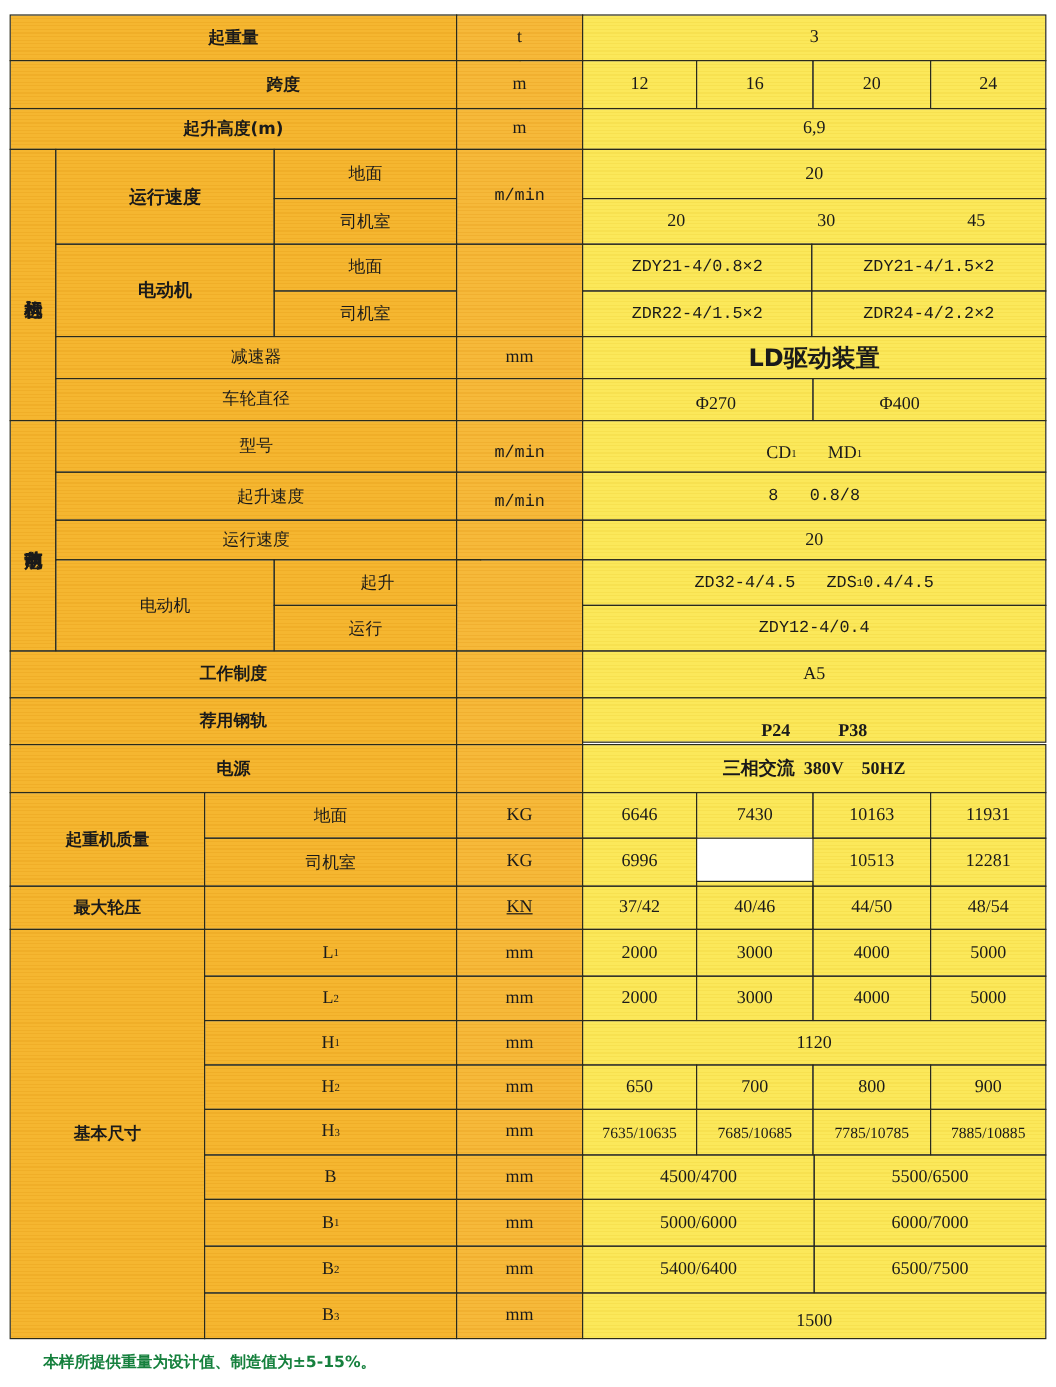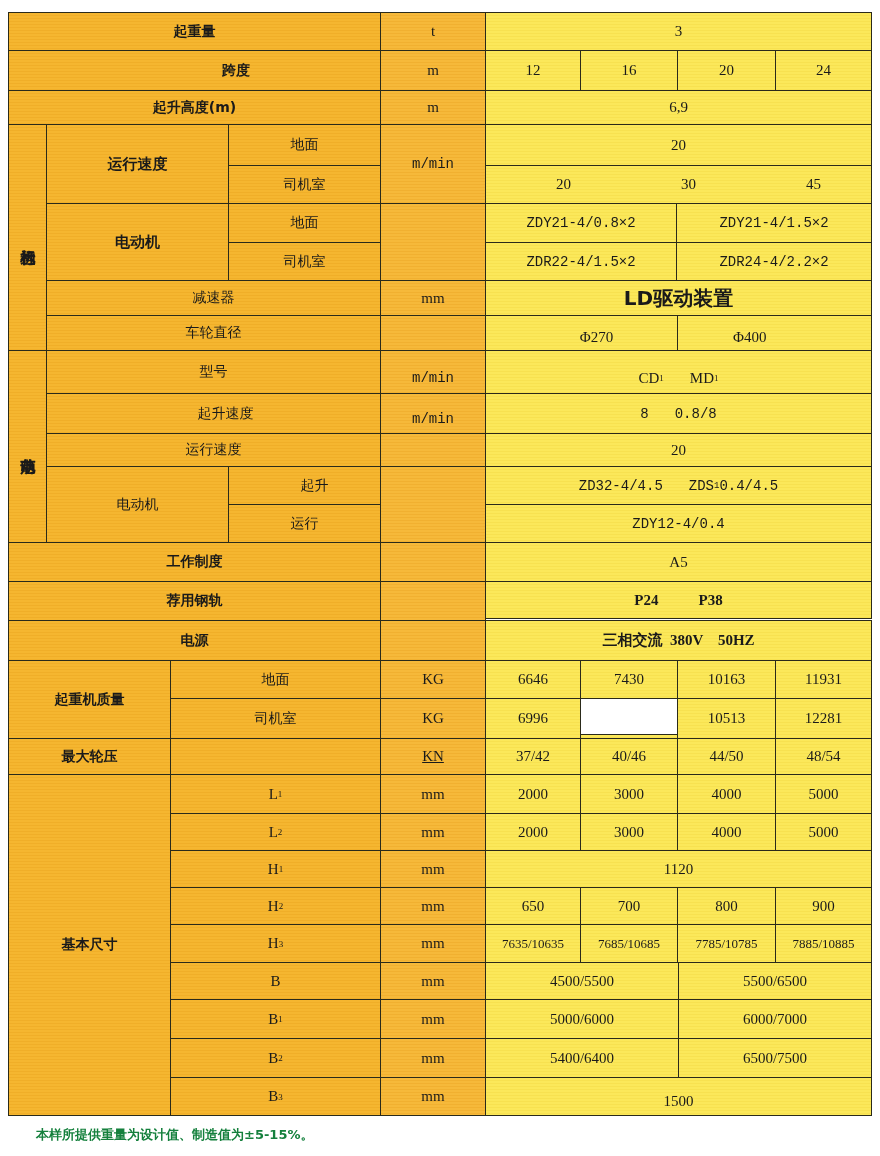--- a/index.html
+++ b/index.html
@@ -148,21 +148,21 @@
 <div class="lbl" style="left:8px;top:542px;width:373px;height:40px;">
     <span>工作制度</span>
   </div>
 <div class="unit" style="left:380px;top:542px;width:106px;height:40px;"></div>
 <div class="val" style="left:485px;top:542px;width:387px;height:40px;">A5</div>
 
 <div class="lbl" style="left:8px;top:581px;width:373px;height:40px;">
     <span>荐用钢轨</span>
   </div>
 <div class="unit" style="left:380px;top:581px;width:106px;height:40px;"></div>
-<div class="val" style="left:485px;top:581px;width:387px;height:38px;font-weight:bold;">
+<div class="val" style="left:485px;top:581px;width:387px;height:38px;font-weight:bold;align-items:flex-end;">
   <span>P24</span>
   <span class="gap" style="width:40px;"></span>
   <span>P38</span>
 </div>
 
 <div class="lbl" style="left:8px;top:620px;width:373px;height:41px;">
     <span>电源</span>
   </div>
 <div class="unit" style="left:380px;top:620px;width:106px;height:41px;"></div>
 <div class="val" style="left:485px;top:620px;width:387px;height:41px;font-weight:bold;white-space:pre;">三相交流  380V    50HZ</div>
@@ -245,21 +245,21 @@
 <div class="unit" style="left:380px;top:924px;width:106px;height:39px;">mm</div>
 <div class="val" style="left:485px;top:924px;width:96px;height:39px;font-size:13px;">7635/10635</div>
 <div class="val" style="left:580px;top:924px;width:98px;height:39px;font-size:13px;">7685/10685</div>
 <div class="val" style="left:677px;top:924px;width:99px;height:39px;font-size:13px;">7785/10785</div>
 <div class="val" style="left:775px;top:924px;width:97px;height:39px;font-size:13px;">7885/10885</div>
 
 <div class="lbl" style="left:170px;top:962px;width:211px;height:38px;font-family:'Liberation Serif',serif;font-weight:normal;font-size:15px;">
     <span>B</span>
   </div>
 <div class="unit" style="left:380px;top:962px;width:106px;height:38px;">mm</div>
-<div class="val" style="left:485px;top:962px;width:194px;height:38px;">4500/5500</div>
+<div class="val" style="left:485px;top:962px;width:194px;height:38px;">4500/4700</div>
 <div class="val" style="left:678px;top:962px;width:194px;height:38px;">5500/6500</div>
 
 <div class="lbl" style="left:170px;top:999px;width:211px;height:40px;font-family:'Liberation Serif',serif;font-weight:normal;font-size:15px;">
     <span>B</span>
     <sub>1</sub>
   </div>
 <div class="unit" style="left:380px;top:999px;width:106px;height:40px;">mm</div>
 <div class="val" style="left:485px;top:999px;width:194px;height:40px;">5000/6000</div>
 <div class="val" style="left:678px;top:999px;width:194px;height:40px;">6000/7000</div>
 

